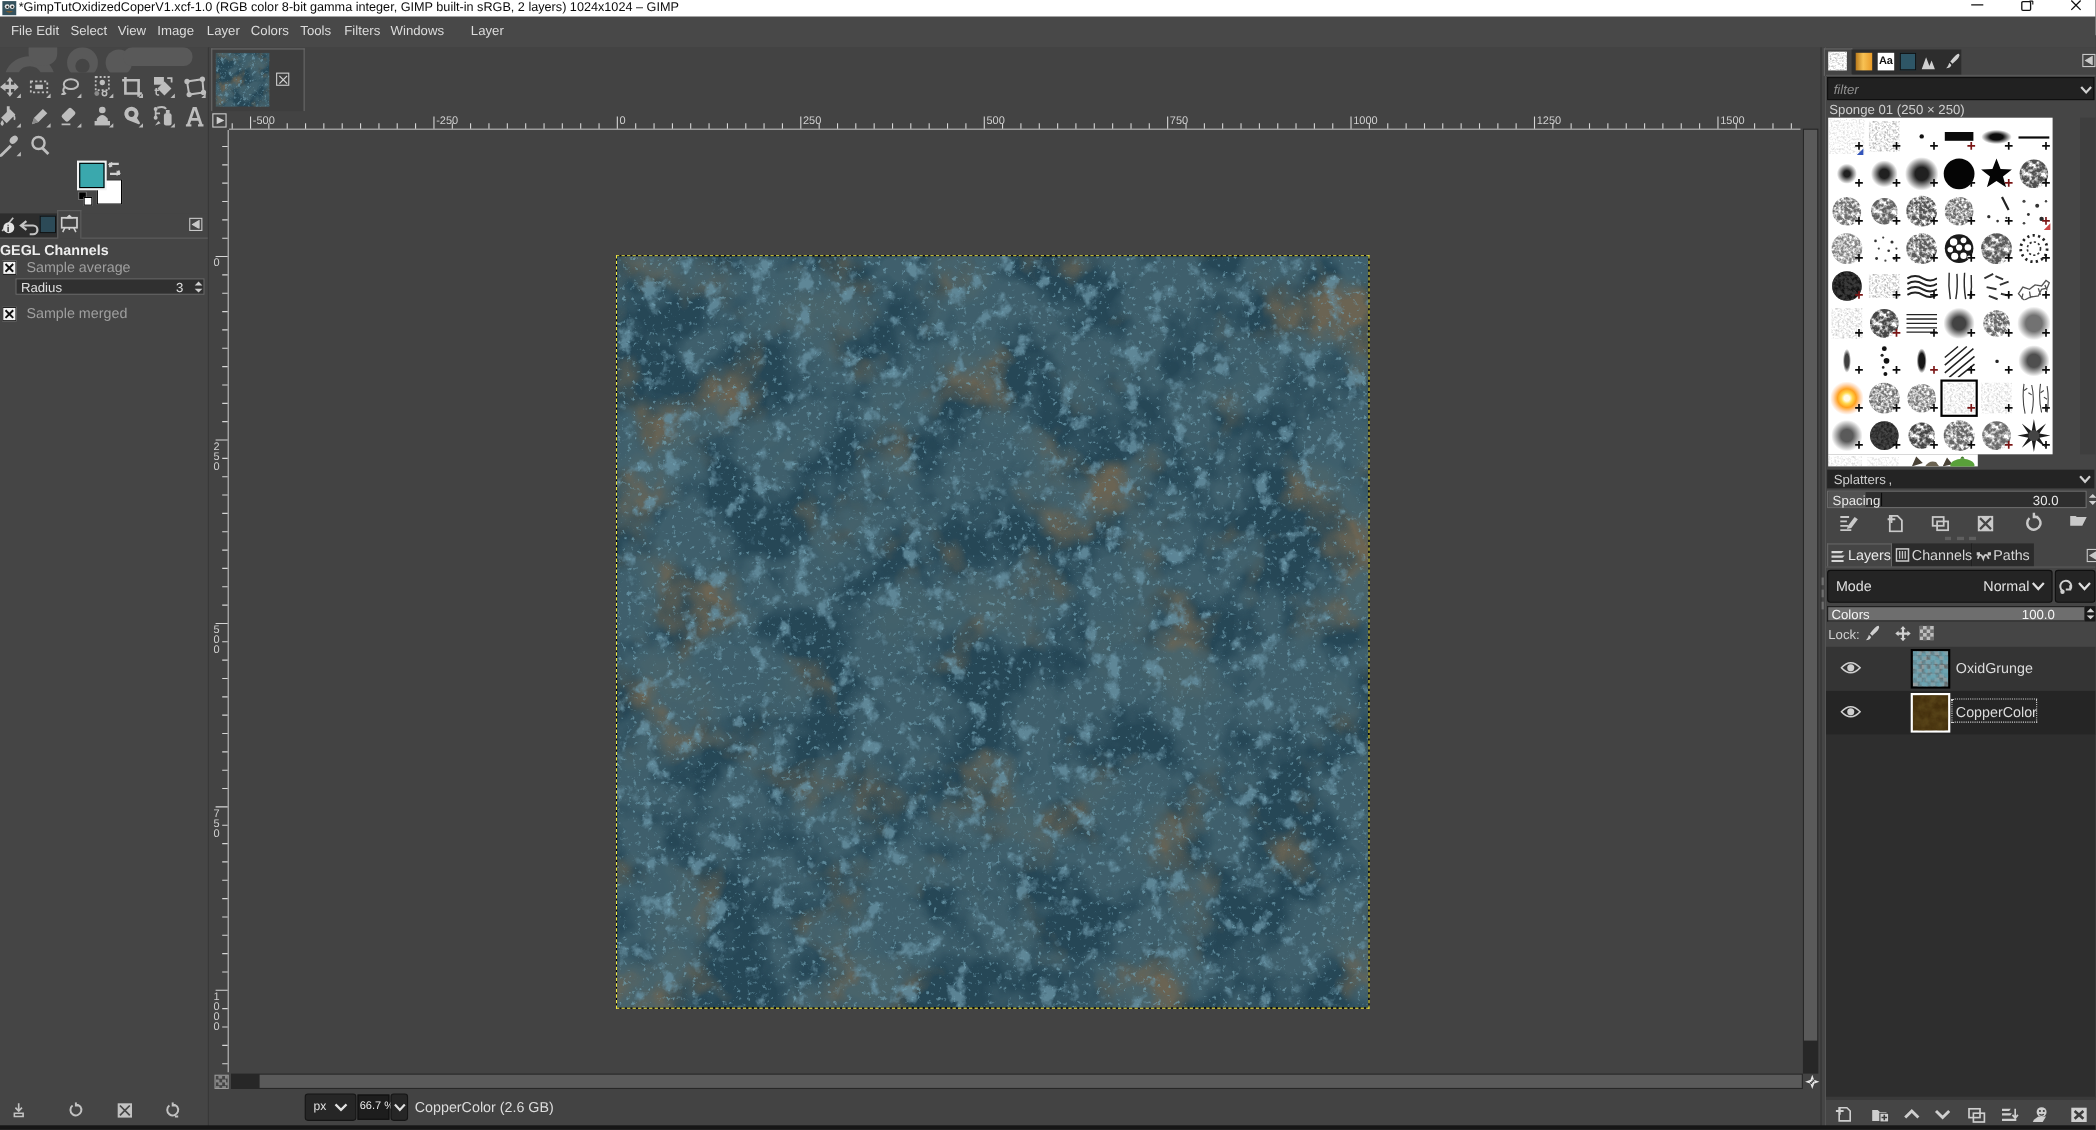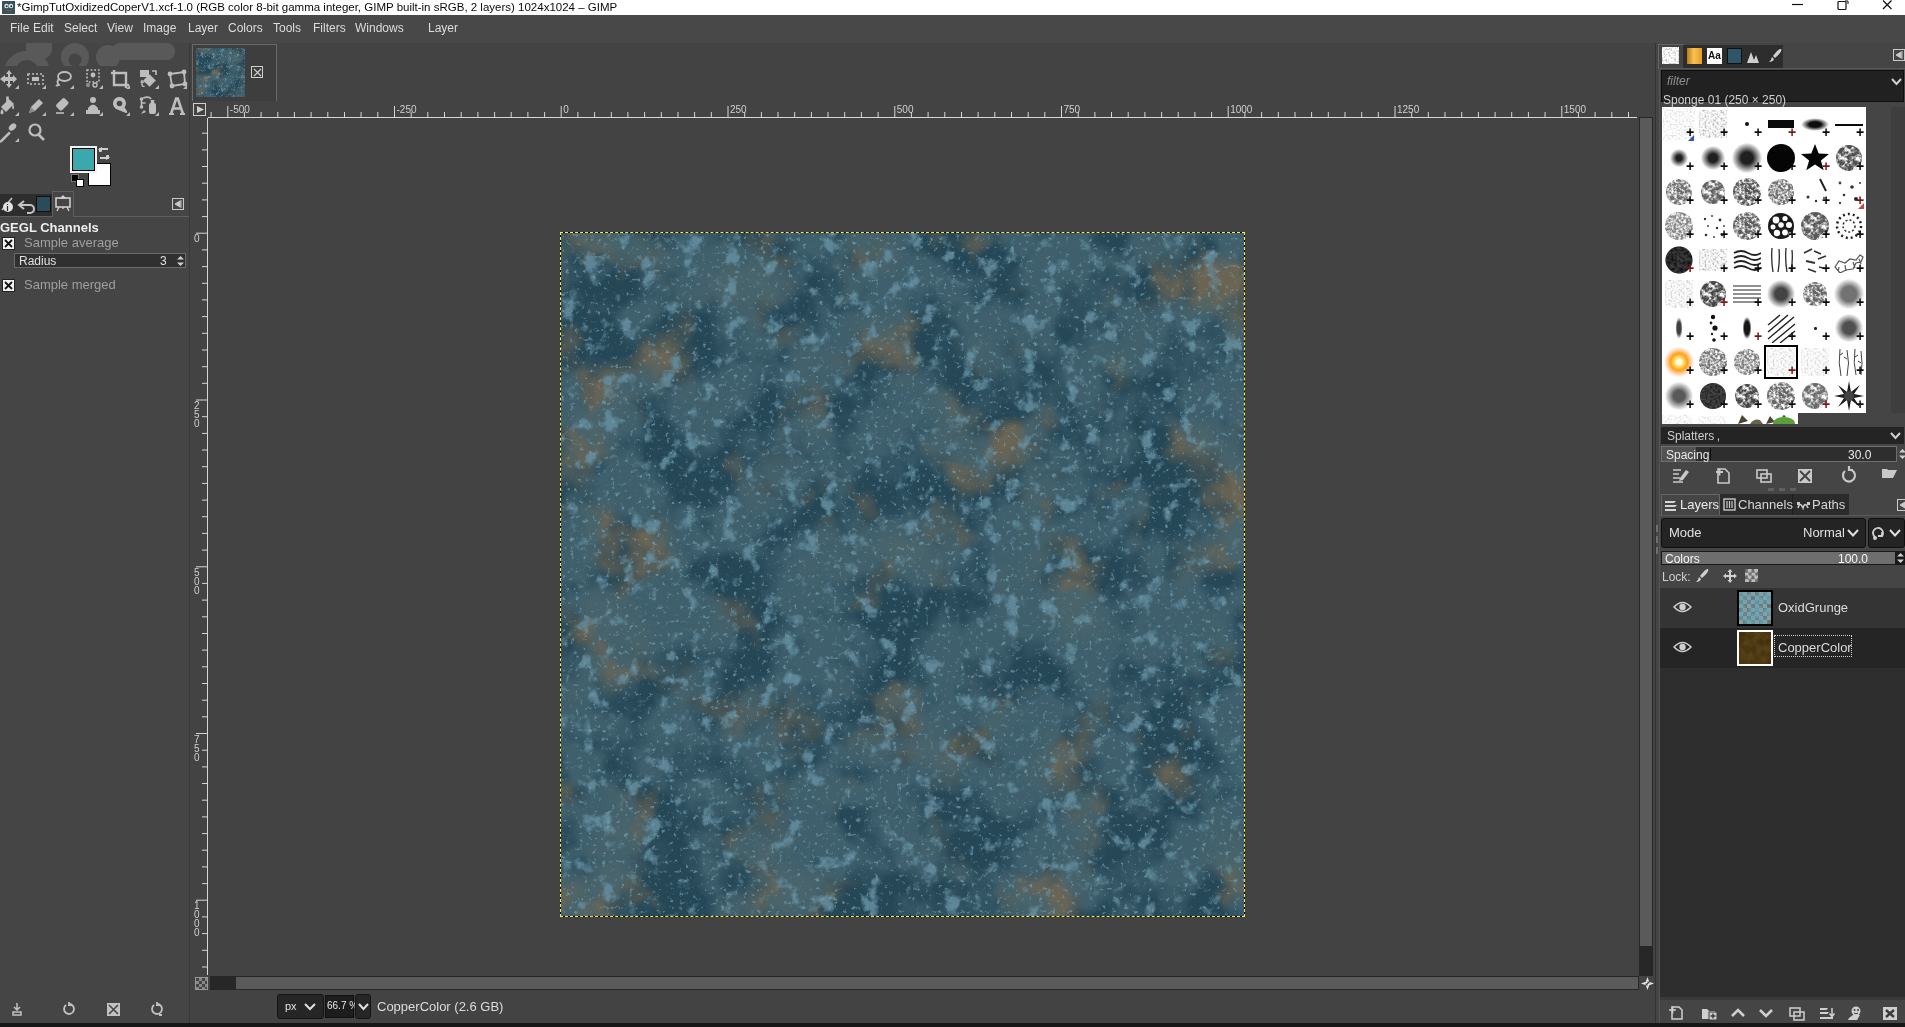--- a/index.html
+++ b/index.html
@@ -345,21 +345,21 @@
       <path d="M1 15 L5 4 L8 12 L10 7 L13 15 z" fill="#d0d0d0"></path>
     </svg>
     <svg class="abs" style="left:106px;top:4px" width="17" height="17">
       <path d="M15 2 q2 2 -6 9 l-2 -2 q6 -8 8 -7 z M6 10 l2 2 q-1 3 -5 3 q2 -1 3 -5 z" fill="#d0d0d0"></path>
     </svg>
     <div class="abs" style="left:233px;top:6px;width:12px;height:12px;border:1px solid #c9c9c9"></div>
     <svg class="abs" style="left:235px;top:8px" width="8" height="8">
       <path d="M7 0 v8 M6 1 L1 4 l5 3 z" fill="#c9c9c9" stroke="#c9c9c9"></path>
     </svg>
     <div class="abs" style="left:0;top:25px;width:245px;height:1px;background:#5a5a5a"></div>
-    <div class="abs" style="left:1px;top:27px;width:243px;height:32px;background:#212121;border:1px solid #0f0f0f">
+    <div class="abs" style="left:1px;top:27px;width:243px;height:21px;background:#212121;border:1px solid #0f0f0f">
       <div class="abs" style="left:5px;top:3px;font-size:12px;font-style:italic;color:#8f8f8f">filter</div>
       <svg class="abs" style="left:228px;top:7px" width="13" height="8">
         <path d="M2 1 L6.5 6 L11 1" stroke="#d0d0d0" stroke-width="2" fill="none"></path>
       </svg>
     </div>
     <div class="abs" style="left:3px;top:50px;font-size:12px;color:#cfcfcf">Sponge 01 (250 × 250)</div>
     <div class="abs" style="left:231px;top:64px;width:14px;height:306px;background:#3e3e3e"></div>
     <div class="abs" style="left:2px;top:64px;width:204px;height:306px;background:#fff"></div>
     <div class="abs" style="left:2px;top:370px;width:136px;height:11px;background:#fff"></div>
     <svg class="abs" style="left:3px;top:65px" width="32" height="32">

